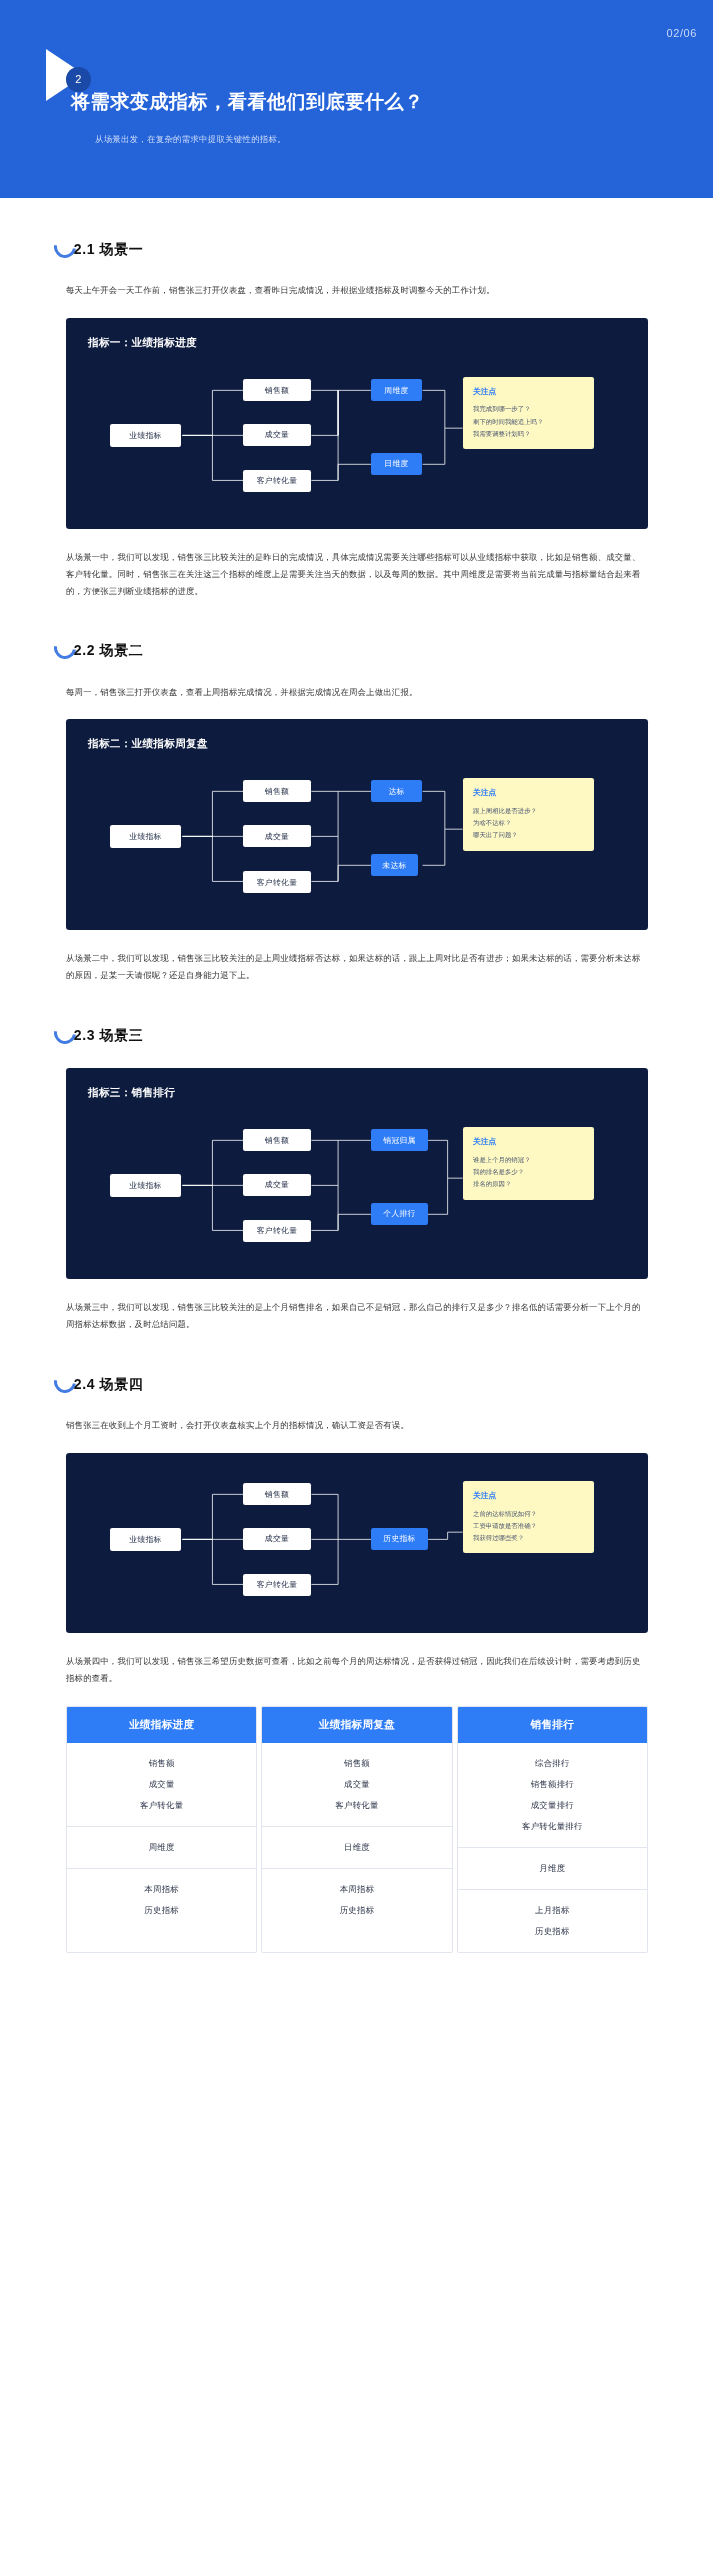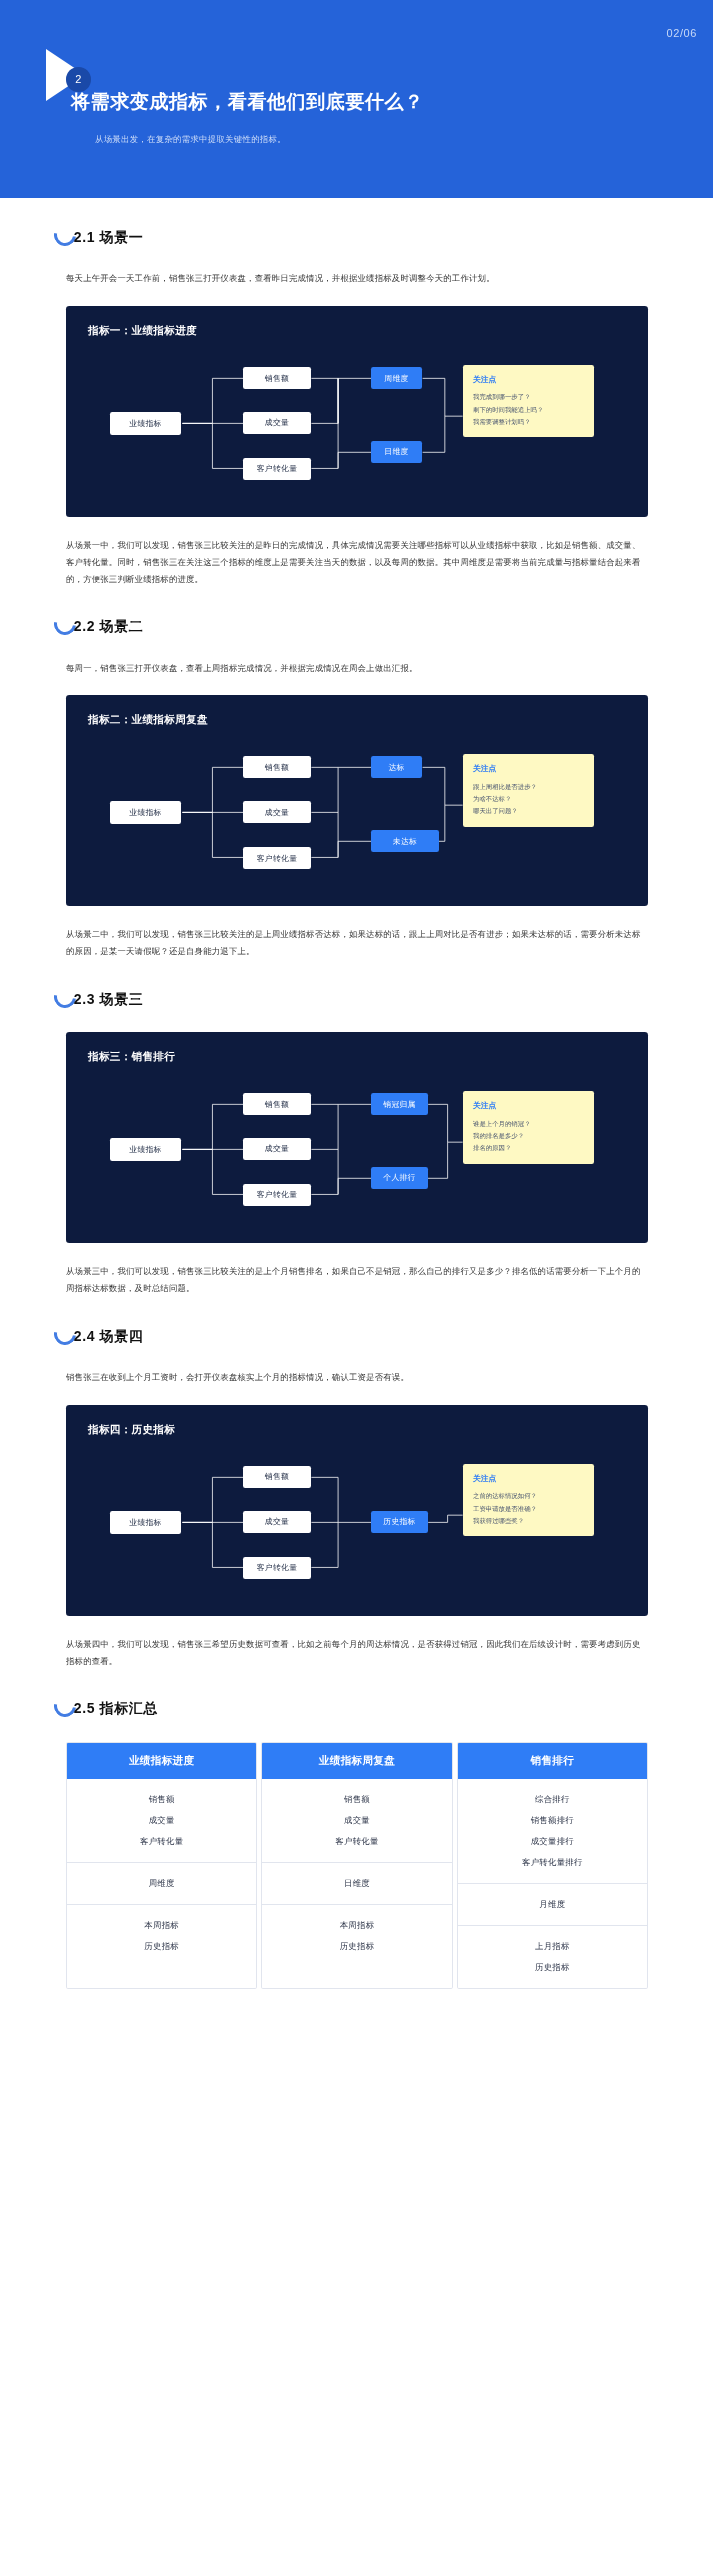--- a/index.html
+++ b/index.html
@@ -69,21 +69,21 @@
     color: #cfdef9;
     font-size: 8.4px;
     letter-spacing: 0.3px;
   }
 
   
   .content { padding: 0 66px; }
 
   .sec-head {
     position: relative;
-    margin-top: 28px;
+    margin-top: 40px;
     margin-bottom: 21px;
     height: 23.4px;
   }
   .sec-head .moon {
     position: absolute;
     left: -12.3px;
     top: -2.2px;
     width: 22px;
     height: 22px;
     border-radius: 50%;
@@ -270,21 +270,21 @@
           <path d="M400,204 L448,204 L448,175 L508,175" stroke="#ffffff" stroke-width="1.4" fill="none"></path>
           <path d="M448,42 L448,204" stroke="#ffffff" stroke-width="1.4" fill="none"></path>
           <path d="M600,42 L640,42 L640,110 L672,110" stroke="#ffffff" stroke-width="1.4" fill="none"></path>
           <path d="M600,175 L640,175 L640,110" stroke="#ffffff" stroke-width="1.4" fill="none"></path>
         </svg>
         <div class="node white" style="left:22px; top:57px; width:71px; height:23.4px;">业绩指标</div>
         <div class="node white" style="left:155px; top:12.3px; width:68px; height:22px;">销售额</div>
         <div class="node white" style="left:155px; top:57px; width:68px; height:22px;">成交量</div>
         <div class="node white" style="left:155px; top:103px; width:68px; height:22px;">客户转化量</div>
         <div class="node blue" style="left:283px; top:12.3px; width:51px; height:22px;">达标</div>
-        <div class="node blue" style="left:283px; top:86px; width:68px; height:22px;">未达标</div>
+        <div class="node blue" style="left:283px; top:86px; width:47px; height:22px;">未达标</div>
         <div class="focus-box" style="left:375px; top:10px; width:131px;">
           <div class="fb-title">关注点</div>
           <div class="fb-item">跟上周相比是否进步？</div>
           <div class="fb-item">为啥不达标？</div>
           <div class="fb-item">哪天出了问题？</div>
         </div>
       </div>
     </div>
     <div class="para">从场景二中，我们可以发现，销售张三比较关注的是上周业绩指标否达标，如果达标的话，跟上上周对比是否有进步；如果未达标的话，需要分析未达标的原因，是某一天请假呢？还是自身能力退下上。</div>
 
@@ -323,21 +323,20 @@
     </div>
     <div class="para">从场景三中，我们可以发现，销售张三比较关注的是上个月销售排名，如果自己不是销冠，那么自己的排行又是多少？排名低的话需要分析一下上个月的周指标达标数据，及时总结问题。</div>
 
     <div class="sec-head">
       <span class="moon"></span>
       <h2>2.4 场景四</h2>
     </div>
     <div class="para">销售张三在收到上个月工资时，会打开仪表盘核实上个月的指标情况，确认工资是否有误。</div>
 
     <div class="card">
-      <div class="card-title">指标四：历史指标</div>
       <div class="diagram">
         <svg width="558" height="139" viewBox="0 0 1000 250">
           <path d="M168,123 L222,123 L222,42 L278,42" stroke="#ffffff" stroke-width="1.4" fill="none"></path>
           <path d="M168,123 L278,123" stroke="#ffffff" stroke-width="1.4" fill="none"></path>
           <path d="M168,123 L222,123 L222,204 L278,204" stroke="#ffffff" stroke-width="1.4" fill="none"></path>
           <path d="M400,42 L448,42 L448,123 L508,123" stroke="#ffffff" stroke-width="1.4" fill="none"></path>
           <path d="M400,123 L448,123" stroke="#ffffff" stroke-width="1.4" fill="none"></path>
           <path d="M400,204 L448,204 L448,123" stroke="#ffffff" stroke-width="1.4" fill="none"></path>
           <path d="M610,123 L645,123 L645,110 L672,110" stroke="#ffffff" stroke-width="1.4" fill="none"></path>
         </svg>
@@ -349,24 +348,20 @@
         <div class="focus-box" style="left:375px; top:10px; width:131px;">
           <div class="fb-title">关注点</div>
           <div class="fb-item">之前的达标情况如何？</div>
           <div class="fb-item">工资申请放是否准确？</div>
           <div class="fb-item">我获得过哪些奖？</div>
         </div>
       </div>
     </div>
     <div class="para">从场景四中，我们可以发现，销售张三希望历史数据可查看，比如之前每个月的周达标情况，是否获得过销冠，因此我们在后续设计时，需要考虑到历史指标的查看。</div>
 
-    <div class="sec-head">
-      <span class="moon"></span>
-      <h2>2.5 指标汇总</h2>
-    </div>
 
     <div class="sum-table">
 
       <div class="sum-col">
         <div class="sum-col-head">业绩指标进度</div>
         <div class="sum-group">
           <div class="sum-cell">销售额</div>
           <div class="sum-cell">成交量</div>
           <div class="sum-cell">客户转化量</div>
         </div>

